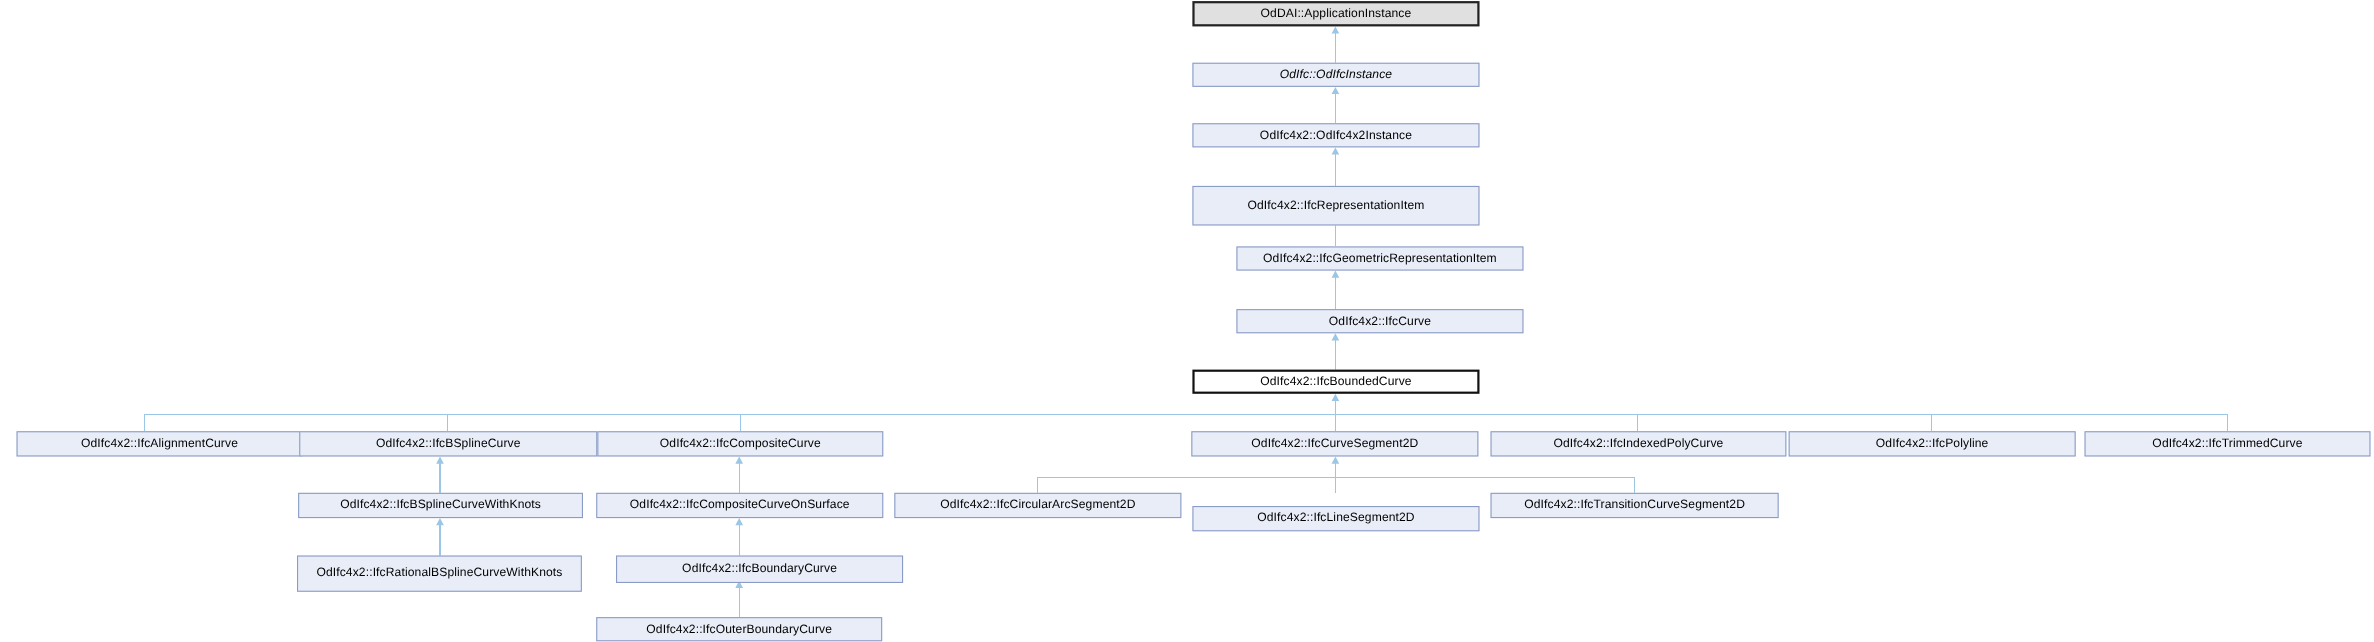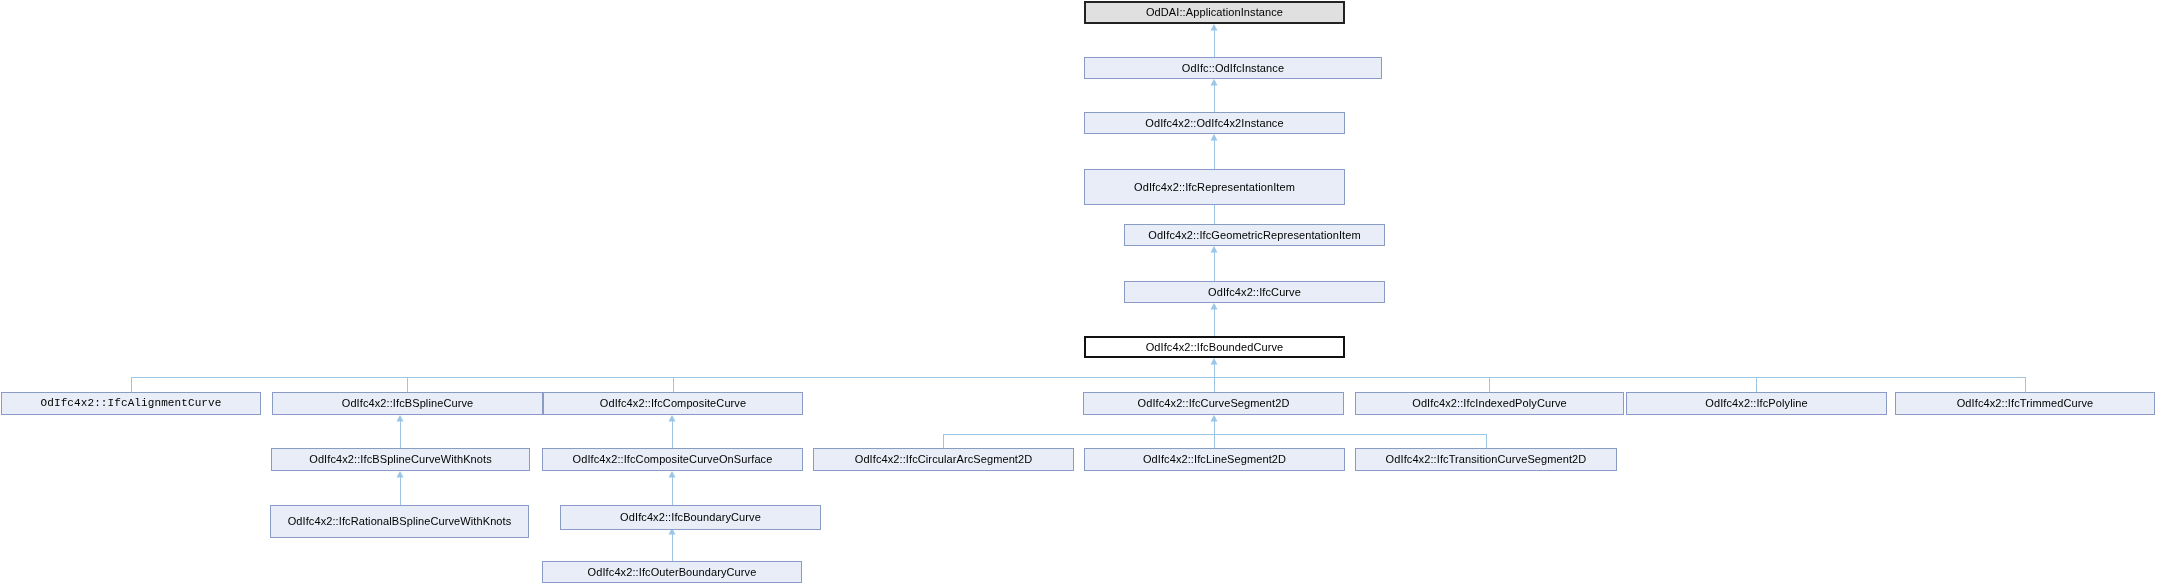--- a/index.html
+++ b/index.html
@@ -84,39 +84,39 @@
       <polygon points="400,415 396.5,421.5 403.5,421.5" fill="#9cc6e5"></polygon>
       <polygon points="672,415 668.5,421.5 675.5,421.5" fill="#9cc6e5"></polygon>
       <polygon points="400,471 396.5,477.5 403.5,477.5" fill="#9cc6e5"></polygon>
       <polygon points="672,471 668.5,477.5 675.5,477.5" fill="#9cc6e5"></polygon>
       <polygon points="672,528 668.5,534.5 675.5,534.5" fill="#9cc6e5"></polygon>
     </svg>
   <div id="nodes">
       <div class="node external" style="left: 1084px; top: 1px; width: 261px; height: 23px;">
         <span class="node-label">OdDAI::ApplicationInstance</span>
       </div>
-      <div class="node normal" style="left: 1084px; top: 57px; width: 298px; height: 22px;">
+      <div class="node normal" style="left: 1084px; top: 57px; width: 261px; height: 22px; font-style: italic;">
         <span class="node-label">OdIfc::OdIfcInstance</span>
       </div>
       <div class="node normal" style="left: 1084px; top: 112px; width: 261px; height: 22px;">
         <span class="node-label">OdIfc4x2::OdIfc4x2Instance</span>
       </div>
       <div class="node normal" style="left: 1084px; top: 169px; width: 261px; height: 36px;">
         <span class="node-label">OdIfc4x2::IfcRepresentationItem</span>
       </div>
       <div class="node normal" style="left: 1084px; top: 224px; width: 261px; height: 22px; margin-left: 40px;">
         <span class="node-label">OdIfc4x2::IfcGeometricRepresentationItem</span>
       </div>
       <div class="node normal" style="left: 1084px; top: 281px; width: 261px; height: 22px; margin-left: 40px;">
         <span class="node-label">OdIfc4x2::IfcCurve</span>
       </div>
       <div class="node current" style="left: 1084px; top: 336px; width: 261px; height: 22px;">
         <span class="node-label">OdIfc4x2::IfcBoundedCurve</span>
       </div>
-      <div class="node normal" style="left: 1px; top: 392px; width: 260px; height: 23px; font-family: Liberation Mono, monospace;">
+      <div class="node normal" style="left: 15px; top: 392px; width: 260px; height: 23px;">
         <span class="node-label">OdIfc4x2::IfcAlignmentCurve</span>
       </div>
       <div class="node normal" style="left: 272px; top: 392px; width: 271px; height: 23px;">
         <span class="node-label">OdIfc4x2::IfcBSplineCurve</span>
       </div>
       <div class="node normal" style="left: 543px; top: 392px; width: 260px; height: 23px;">
         <span class="node-label">OdIfc4x2::IfcCompositeCurve</span>
       </div>
       <div class="node normal" style="left: 1083px; top: 392px; width: 261px; height: 23px;">
         <span class="node-label">OdIfc4x2::IfcCurveSegment2D</span>
@@ -132,21 +132,21 @@
       </div>
       <div class="node normal" style="left: 271px; top: 448px; width: 259px; height: 23px;">
         <span class="node-label">OdIfc4x2::IfcBSplineCurveWithKnots</span>
       </div>
       <div class="node normal" style="left: 542px; top: 448px; width: 261px; height: 23px;">
         <span class="node-label">OdIfc4x2::IfcCompositeCurveOnSurface</span>
       </div>
       <div class="node normal" style="left: 813px; top: 448px; width: 261px; height: 23px;">
         <span class="node-label">OdIfc4x2::IfcCircularArcSegment2D</span>
       </div>
-      <div class="node normal" style="left: 1084px; top: 448px; width: 261px; height: 23px;">
+      <div class="node normal" style="left: 1084px; top: 460px; width: 261px; height: 23px;">
         <span class="node-label">OdIfc4x2::IfcLineSegment2D</span>
       </div>
       <div class="node normal" style="left: 1355px; top: 448px; width: 262px; height: 23px;">
         <span class="node-label">OdIfc4x2::IfcTransitionCurveSegment2D</span>
       </div>
       <div class="node normal" style="left: 270px; top: 505px; width: 259px; height: 33px;">
         <span class="node-label">OdIfc4x2::IfcRationalBSplineCurveWithKnots</span>
       </div>
       <div class="node normal" style="left: 560px; top: 505px; width: 261px; height: 25px;">
         <span class="node-label">OdIfc4x2::IfcBoundaryCurve</span>

